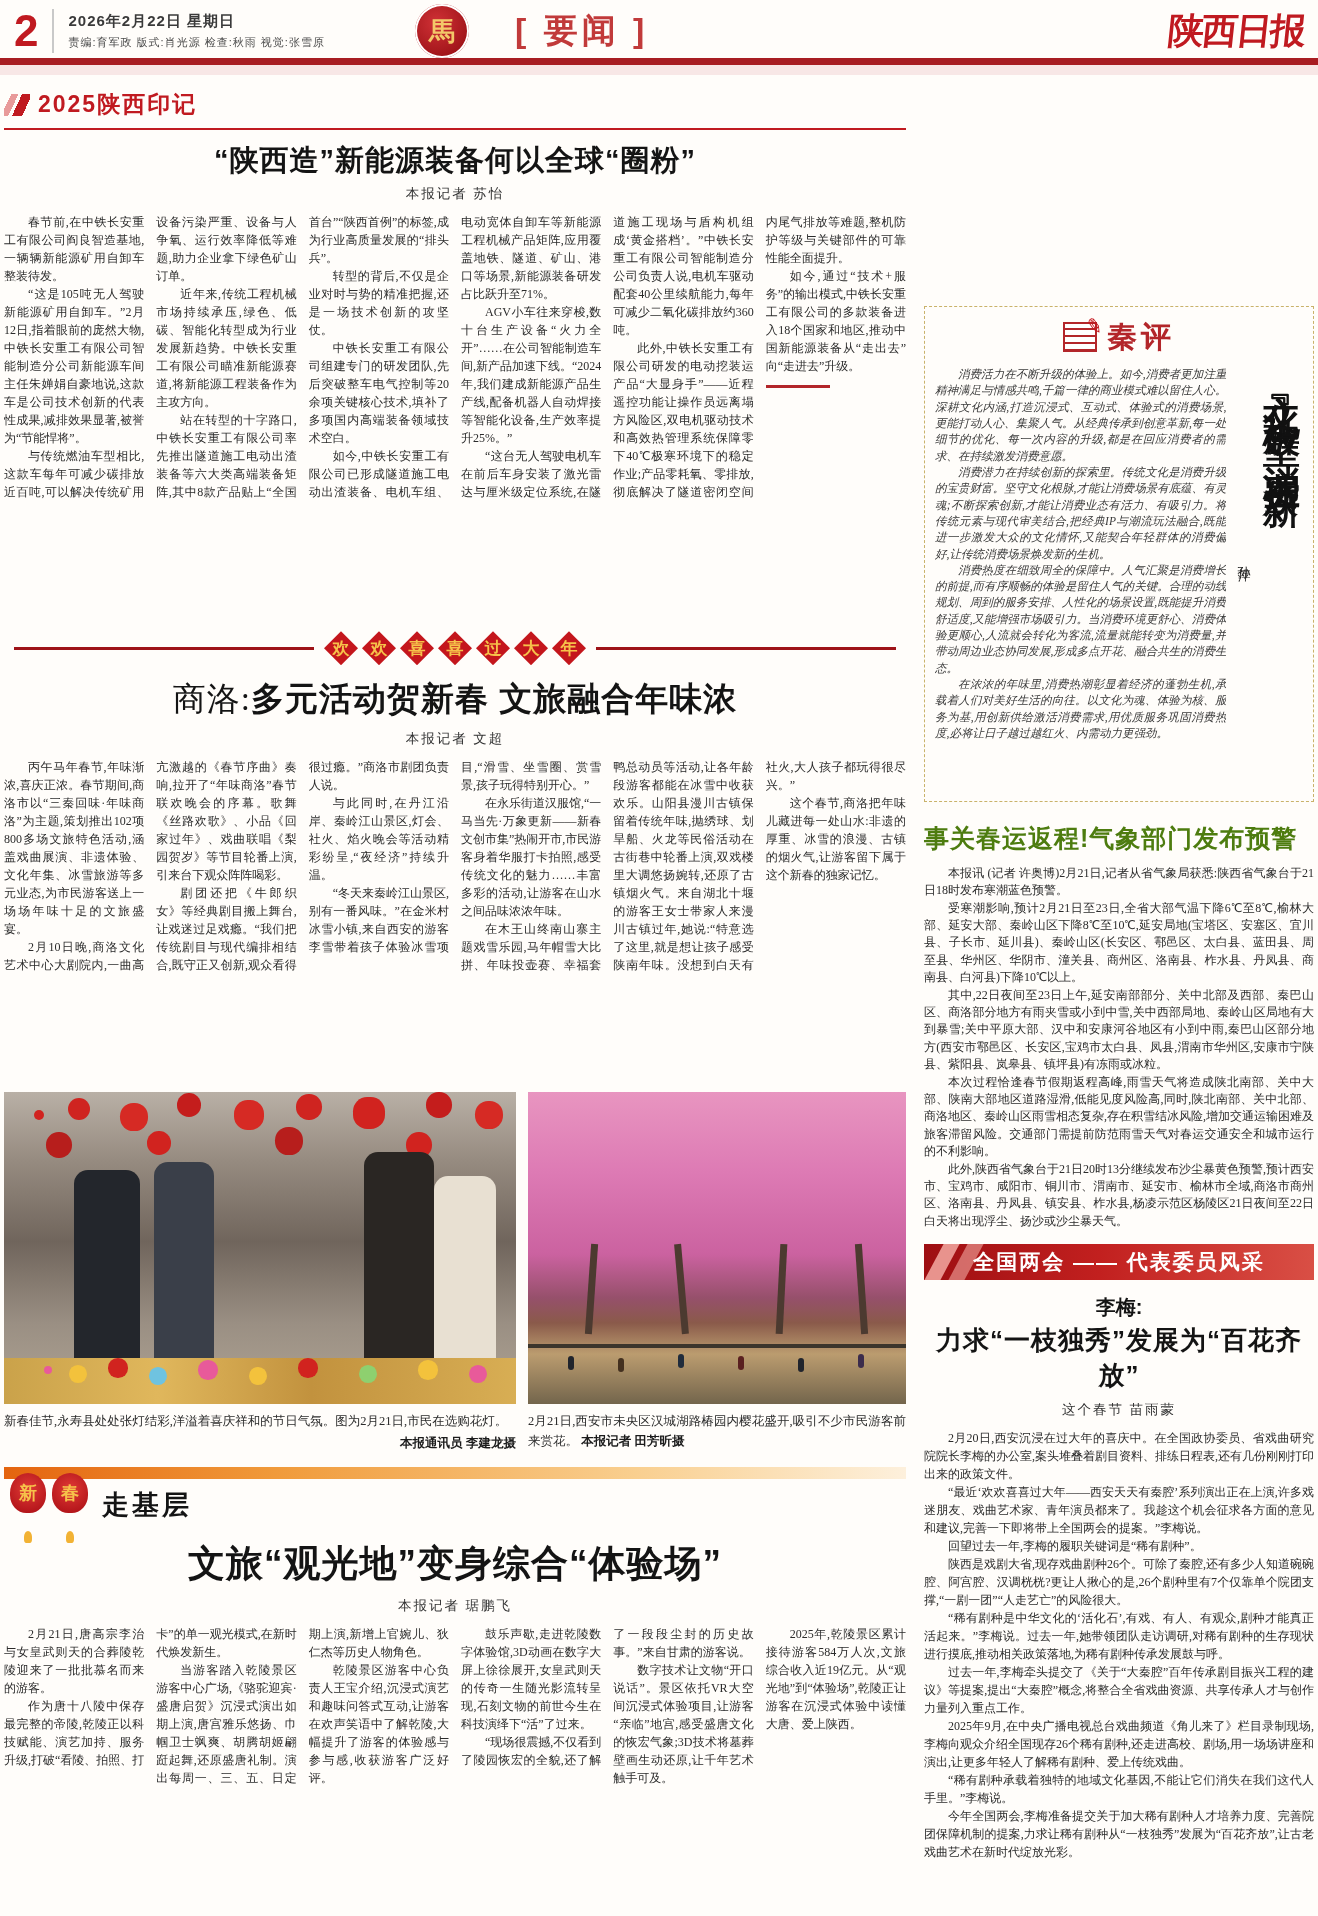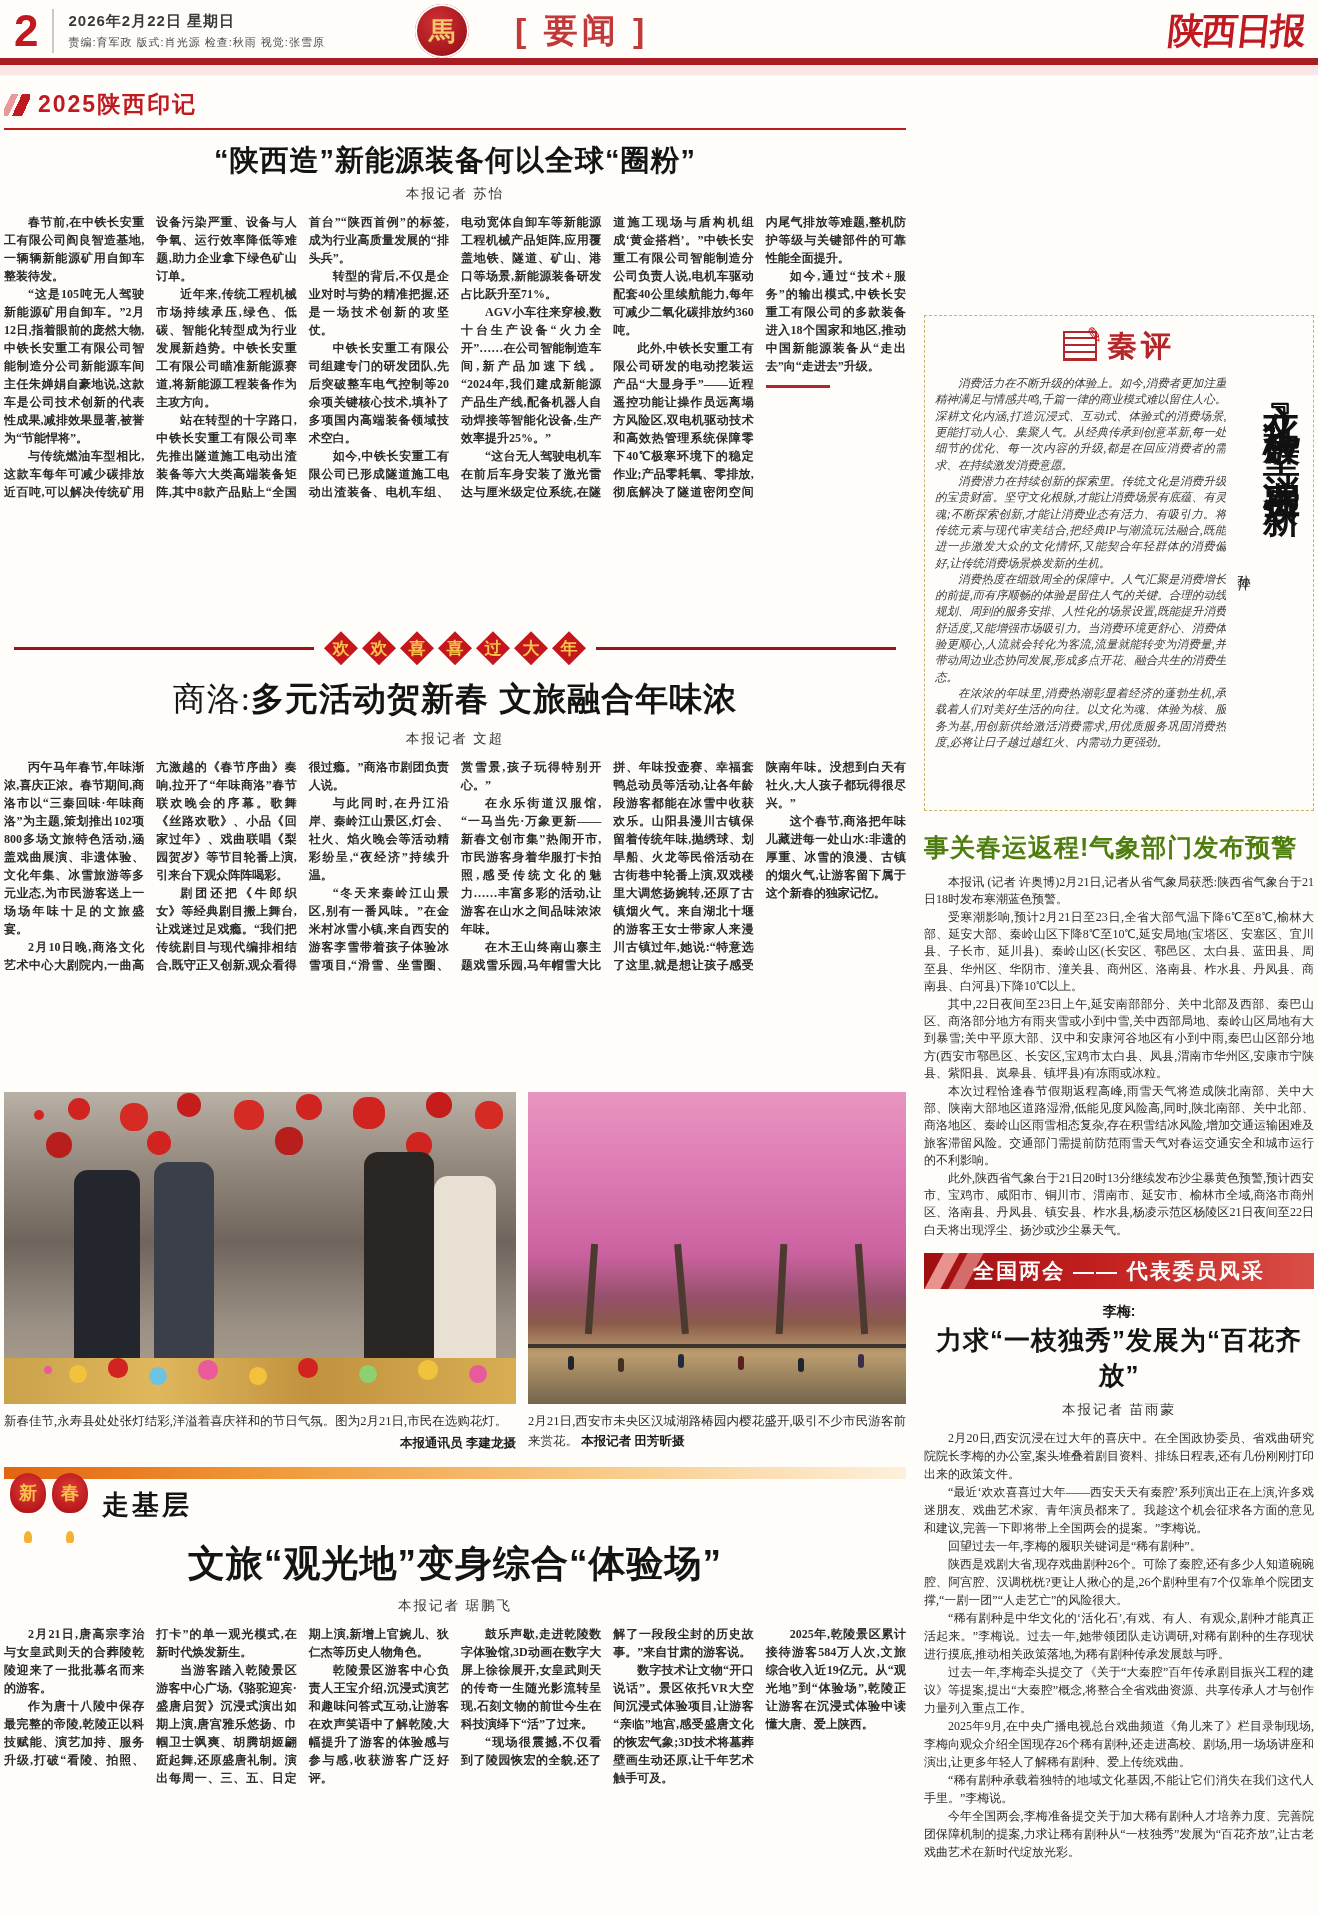--- a/index.html
+++ b/index.html
@@ -34,21 +34,21 @@
   .slashes{display:inline-block;width:26px;height:22px;
     background:linear-gradient(115deg,transparent 20%,#e89a9a 20%,#e89a9a 40%,transparent 40%,transparent 50%,#c01a20 50%,#c01a20 78%,transparent 78%);}
   .kicker-label{font-family:"Liberation Sans",sans-serif;font-weight:bold;font-size:23px;color:#c01a20;letter-spacing:2px;}
   
   .h1{font-family:"Liberation Sans",sans-serif;font-weight:bold;font-size:29px;color:#141414;text-align:center;
     margin:14px 0 2px;letter-spacing:1px;line-height:1.15;}
   .byline{text-align:center;font-size:13.5px;color:#333;margin:8px 0 10px;letter-spacing:2px;}
   .h2{font-family:"Liberation Sans",sans-serif;font-weight:bold;font-size:33px;color:#141414;text-align:center;margin:12px 0 0;letter-spacing:1px;}
   .h2 .prefix{font-family:"Liberation Serif",serif;font-weight:normal;}
   
-  .cols{column-gap:12px;font-size:12px;line-height:1.5;text-align:justify;overflow:hidden;color:#2b2b2b;font-weight:bold;}
+  .cols{column-gap:12px;font-size:12px;line-height:1.5;text-align:justify;overflow:hidden;color:#2b2b2b;}
   .cols p{margin:0;text-indent:2em;}
   .cols-6{column-count:6;}
   .main-cols{height:400px;}
   .shangluo-cols{height:322px;}
   .zjc-cols{height:236px;}
   .with-end::after{content:"";display:inline-block;width:64px;height:3px;background:#b3262a;margin-top:8px;}
   
   .fest{display:flex;align-items:center;gap:10px;margin:18px 10px 6px;}
   .fest .line{flex:1;height:3px;background:#9e1318;}
   .fest-diamonds{display:flex;gap:4px;}
@@ -119,21 +119,21 @@
   .weather-body{font-size:12px;line-height:1.45;text-align:justify;color:#2b2b2b;}
   .weather-body p{margin:0;text-indent:2em;}
   
   .lh-banner{position:relative;height:36px;margin-top:14px;background:linear-gradient(90deg,#9e0f12,#c2201f 45%,#d94f45);
     display:flex;align-items:center;justify-content:center;overflow:hidden;}
   .lh-banner .stripe{position:absolute;top:0;bottom:0;width:16px;background:#e8938d;transform:skewX(-28deg);}
   .s1{left:10px;}
   .s2{left:34px;opacity:.7;}
   .lh-label{position:relative;font-family:"Liberation Sans",sans-serif;font-weight:bold;font-size:21px;color:#fff;letter-spacing:2px;}
   
-  .limei-kicker{text-align:center;font-family:"Liberation Sans",sans-serif;font-weight:bold;font-size:14px;color:#141414;margin:14px 0 2px;}
+  .limei-kicker{text-align:center;font-family:"Liberation Sans",sans-serif;font-weight:bold;font-size:20px;color:#141414;margin:14px 0 2px;}
   .limei-title{text-align:center;font-family:"Liberation Sans",sans-serif;font-weight:bold;font-size:26px;color:#141414;margin:2px 0;letter-spacing:1px;}
   .limei-body{font-size:12px;line-height:1.5;text-align:justify;color:#2b2b2b;overflow:hidden;}
   .limei-body p{margin:0;text-indent:2em;}
 </style>
 </head>
 <body>
 
 <div class="page">
 
   <div class="hdr">
@@ -295,21 +295,21 @@
         </div>
 
       <div class="lh-banner">
         <div class="stripe s1"></div>
         <div class="stripe s2"></div>
         <div class="lh-label">全国两会 —— 代表委员风采</div>
       </div>
 
       <div class="limei-kicker">李梅:</div>
       <h3 class="limei-title">力求“一枝独秀”发展为“百花齐放”</h3>
-      <div class="byline">本报记者 苗雨蒙</div>
+      <div class="byline">这个春节 苗雨蒙</div>
       <div class="limei-body">
           <p>2月20日,西安沉浸在过大年的喜庆中。在全国政协委员、省戏曲研究院院长李梅的办公室,案头堆叠着剧目资料、排练日程表,还有几份刚刚打印出来的政策文件。</p>
           <p>“最近‘欢欢喜喜过大年——西安天天有秦腔’系列演出正在上演,许多戏迷朋友、戏曲艺术家、青年演员都来了。我趁这个机会征求各方面的意见和建议,完善一下即将带上全国两会的提案。”李梅说。</p>
           <p>回望过去一年,李梅的履职关键词是“稀有剧种”。</p>
           <p>陕西是戏剧大省,现存戏曲剧种26个。可除了秦腔,还有多少人知道碗碗腔、阿宫腔、汉调桄桄?更让人揪心的是,26个剧种里有7个仅靠单个院团支撑,“一剧一团”“人走艺亡”的风险很大。</p>
           <p>“稀有剧种是中华文化的‘活化石’,有戏、有人、有观众,剧种才能真正活起来。”李梅说。过去一年,她带领团队走访调研,对稀有剧种的生存现状进行摸底,推动相关政策落地,为稀有剧种传承发展鼓与呼。</p>
           <p>过去一年,李梅牵头提交了《关于“大秦腔”百年传承剧目振兴工程的建议》等提案,提出“大秦腔”概念,将整合全省戏曲资源、共享传承人才与创作力量列入重点工作。</p>
           <p>2025年9月,在中央广播电视总台戏曲频道《角儿来了》栏目录制现场,李梅向观众介绍全国现存26个稀有剧种,还走进高校、剧场,用一场场讲座和演出,让更多年轻人了解稀有剧种、爱上传统戏曲。</p>
           <p>“稀有剧种承载着独特的地域文化基因,不能让它们消失在我们这代人手里。”李梅说。</p>
           <p>今年全国两会,李梅准备提交关于加大稀有剧种人才培养力度、完善院团保障机制的提案,力求让稀有剧种从“一枝独秀”发展为“百花齐放”,让古老戏曲艺术在新时代绽放光彩。</p>

